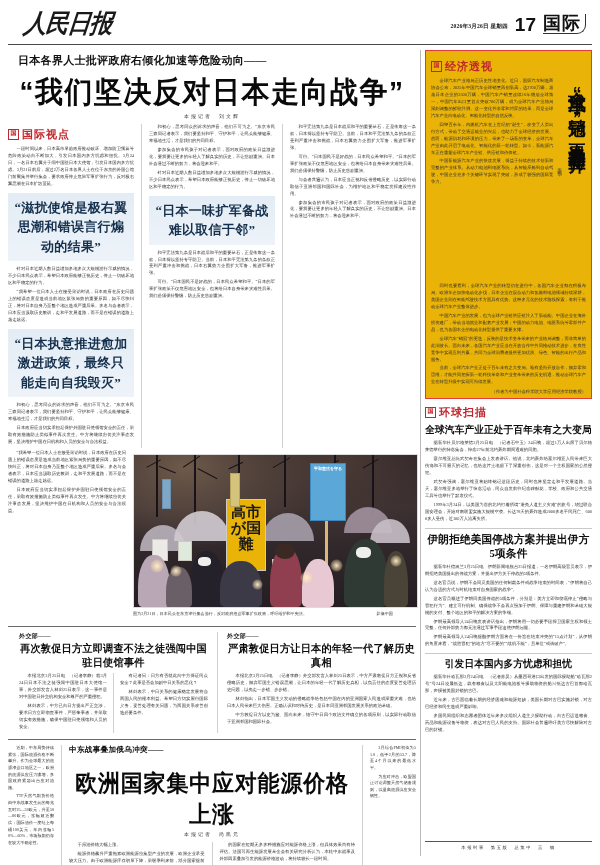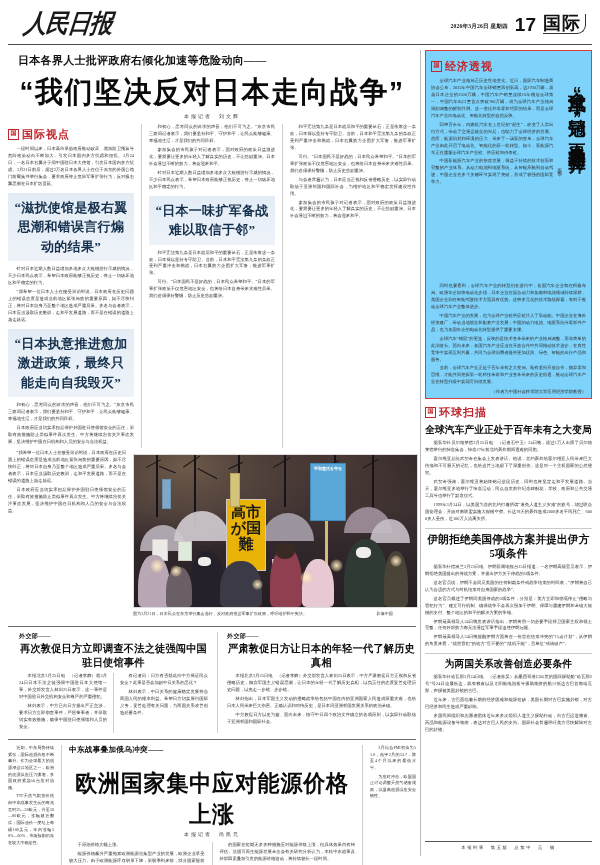--- a/index.html
+++ b/index.html
@@ -284,21 +284,21 @@
     margin: 1px 0 2px;
     transform: scaleY(1.05);
   }
 
   
   .redbox {
     border: 1.6px solid #e23b3b;
     padding: 5px 5px 4px;
     box-sizing: border-box;
     position: relative;
-    background: #7dd3fc;
+    background: #eab308;
   }
   .vheadwrap {
     display: flex;
     flex-direction: row-reverse;
     gap: 4px;
     align-items: flex-start;
   }
   .vhead {
     writing-mode: vertical-rl;
     text-orientation: upright;
@@ -596,21 +596,21 @@
           <p class="body">据新华社德黑兰3月25日电　伊朗新闻电视台25日报道，一名伊朗高级官员表示，伊朗拒绝美国提出的停战方案，并提出伊方关于停战的5项条件。</p>
           <p class="body">这名官员说，伊朗不会同意美国的任何制裁条件或战争结束的时间表，“伊朗将自己认为合适的方式与时机结束对自身国家的战争”。</p>
           <p class="body">这名官员概述了伊朗同美国停战的5项条件，分别是：美方立即和彻底停止“侵略与冒犯行为”、建立可行机制、确保战争不会再次强加于伊朗、保障与重建伊朗和基础大规模的支付、整个地区的和平的解决方案的争端。</p>
           <p class="body">伊朗最高领导人24日晚发表讲话指出，伊朗将用一切必要手段捍卫国家主权和领土完整，任何外部势力都无法通过军事手段迫使伊朗屈服。</p>
           <p class="body">伊朗最高领导人24日晚提醒伊朗方面将在一份旨在结束冲突的“15点计划”，从伊朗的角度来看，“战胜冒犯”的地方“尽不要的”“战机不能”，且单位“或谈破产”。</p>
         </div>
 
         <div class="hr-thin"></div>
 
         <div>
-          <div class="r-head">为两国关系改善创造必要条件</div>
+          <div class="r-head">引发日本国内多方忧虑和担忧</div>
           <p class="body">据新华社哈瓦那3月24日电　（记者苏昊）从墨西哥港口出发的国际援助船“哈瓦那2号”号24日凌晨抵达，载有粮食以及太阳能电池板等援助物资的船只抵达古巴首都哈瓦那，声援被美国封锁的古巴。</p>
           <p class="body">近年来，古巴面临着长期的经济困难和能源短缺，美国长期对古巴实施封锁，对古巴经济和民生造成严重影响。</p>
           <p class="body">多国民间组织和志愿者团体近年来多次组织人道主义援助行动，向古巴运送粮食、药品和能源设备等物资，表达对古巴人民的支持。国际社会普遍呼吁美方尽快解除对古巴的封锁。</p>
         </div>
       </div>
 
       <div class="footer-line">
         <div class="footer-txt">本报时事　第五版　总第中　责　编</div>
       </div>
 

